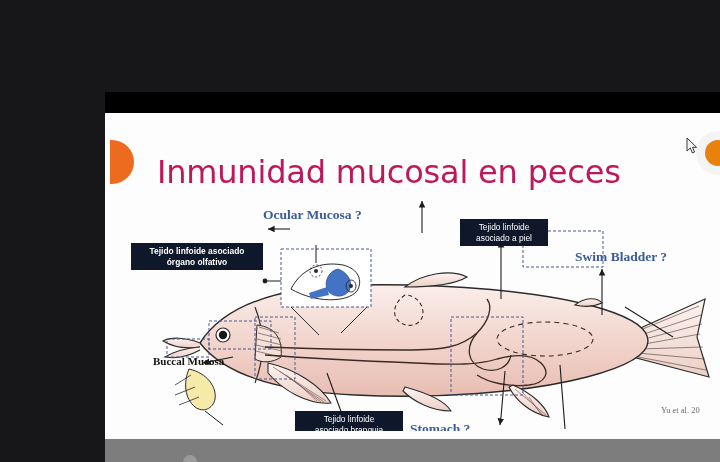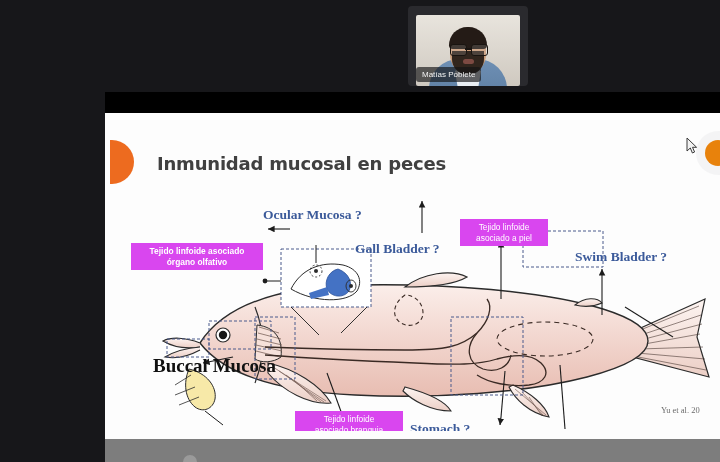--- a/index.html
+++ b/index.html
@@ -36,64 +36,48 @@
   .slide{position:absolute;left:0;top:21px;width:615px;height:318px;background:#fdfdfd;overflow:hidden;}
   .slide-strip{position:absolute;left:0;top:339px;width:615px;height:8px;background:#fdfdfd;}
   .left-rail{position:absolute;left:0;top:92px;width:105px;height:347px;background:#17171a;}
   .bottom-bar{position:absolute;left:105px;top:439px;width:615px;height:23px;background:#7d7d7d;}
   .bottom-bar-dark{position:absolute;left:0;top:439px;width:105px;height:23px;background:#17171a;}
   .bb-dot{position:absolute;left:78px;top:16px;width:14px;height:14px;border-radius:50%;background:#9a9a9a;}
 
   
   .orange-arc{position:absolute;left:5px;top:27px;width:24px;height:44px;background:#ED6B1F;
       border-radius:0 26px 26px 0;}
-  .slide-title{position:absolute;left:52px;top:40px;color:#404040;font-size:18px;font-weight:700;letter-spacing:-.2px;
+  .slide-title{position:absolute;left:52px;top:40px;color:#be185d;font-size:32px;font-weight:400;letter-spacing:-.2px;
       font-family:"DejaVu Sans","Liberation Sans",sans-serif;white-space:nowrap;}
 
   
   .fig{position:absolute;left:0;top:74px;width:714px;height:244px;padding-left:6px;}
 
   .lbl-serif{position:absolute;font-family:"Liberation Serif","DejaVu Serif",serif;font-weight:700;
       white-space:nowrap;}
   .lbl-blue{color:#3b5a9a;}
   .lbl-black{color:#111;}
 
-  .box{position:absolute;background:#d946ef;color:#fff;text-align:center;
+  .box{position:absolute;background:#0f172a;color:#fff;text-align:center;
       font-size:8.4px;line-height:10.6px;padding:3px 5px;box-sizing:border-box;white-space:pre-line;}
   .cite{position:absolute;color:#6c6c6c;font-size:8.5px;
       font-family:"Liberation Serif",serif;white-space:nowrap;}
 
   svg.fishsvg{position:absolute;left:0;top:0;width:615px;height:244px;overflow:visible;}
 
   
   .avatar-chip{position:absolute;left:705px;top:140px;width:26px;height:26px;border-radius:50%;
       background:#E8820C;box-shadow:0 0 0 9px rgba(236,236,238,.55);}
   .cursor{position:absolute;left:686px;top:137px;width:12px;height:18px;}
 </style>
 </head>
 <body>
 
 <div id="app">
 
-  <div class="vc-top">
-    <div class="tile">
-      <div class="tile-video">
-        <div class="p-body"></div>
-        <div class="p-shirt"></div>
-        <div class="p-head"></div>
-        <div class="p-hair"></div>
-        <div class="p-beard"></div>
-        <div class="p-mouth"></div>
-        <div class="p-glass l"></div>
-        <div class="p-glass r"></div>
-        <div class="p-bridge"></div>
-      </div>
-      <div class="name-tag">Matías Poblete</div>
-    </div>
-  </div>
 
   <div class="left-rail"></div>
   <div class="bottom-bar-dark"></div>
 
   <div class="share-wrap">
     <div class="slide">
 
       <div class="orange-arc"></div>
       <div class="slide-title">Inmunidad mucosal en peces</div>
 
@@ -220,24 +204,23 @@
           <line x1="100" y1="224" x2="118" y2="238" stroke="#1c1c1c" stroke-width="1"></line>
 
           <rect x="104" y="134" width="62" height="28" class="" fill="none" stroke="#4a5b8c" stroke-width="1" stroke-dasharray="3 2"></rect>
           <rect x="62" y="152" width="42" height="18" fill="none" stroke="#4a5b8c" stroke-width="1" stroke-dasharray="3 2"></rect>
           <rect x="150" y="130" width="40" height="62" fill="none" stroke="#4a5b8c" stroke-width="1" stroke-dasharray="3 2"></rect>
           <rect x="346" y="130" width="72" height="78" fill="none" stroke="#4a5b8c" stroke-width="1" stroke-dasharray="3 2"></rect>
           <rect x="418" y="44" width="80" height="36" fill="none" stroke="#4a5b8c" stroke-width="1" stroke-dasharray="3 2"></rect>
         </svg>
 
         <div class="lbl-serif lbl-blue" style="left:158px;top:20px;font-size:13.5px;">Ocular Mucosa ?</div>
-        <div class="lbl-serif lbl-blue" style="left:250px;top:54px;font-size:13.5px;">Gall Bladder ?</div>
         <div class="lbl-serif lbl-blue" style="left:470px;top:62px;font-size:13.5px;">Swim Bladder ?</div>
         <div class="lbl-serif lbl-blue" style="left:305px;top:234px;font-size:13.5px;text-align:right;">Stomach ?</div>
-        <div class="lbl-serif lbl-black" style="left:48px;top:168px;font-size:19px;">Buccal Mucosa</div>
+        <div class="lbl-serif lbl-black" style="left:48px;top:168px;font-size:11px;">Buccal Mucosa</div>
 
         <div class="box" style="left:26px;top:56px;width:132px;font-weight:bold;">Tejido linfoide asociado
 órgano olfativo</div>
         <div class="box" style="left:355px;top:32px;width:88px;">Tejido linfoide
 asociado a piel</div>
         <div class="box" style="left:190px;top:224px;width:108px;">Tejido linfoide
 asociado branquia</div>
 
         <div class="cite" style="left:556px;top:218px;">Yu et al. 20</div>
       </div>

